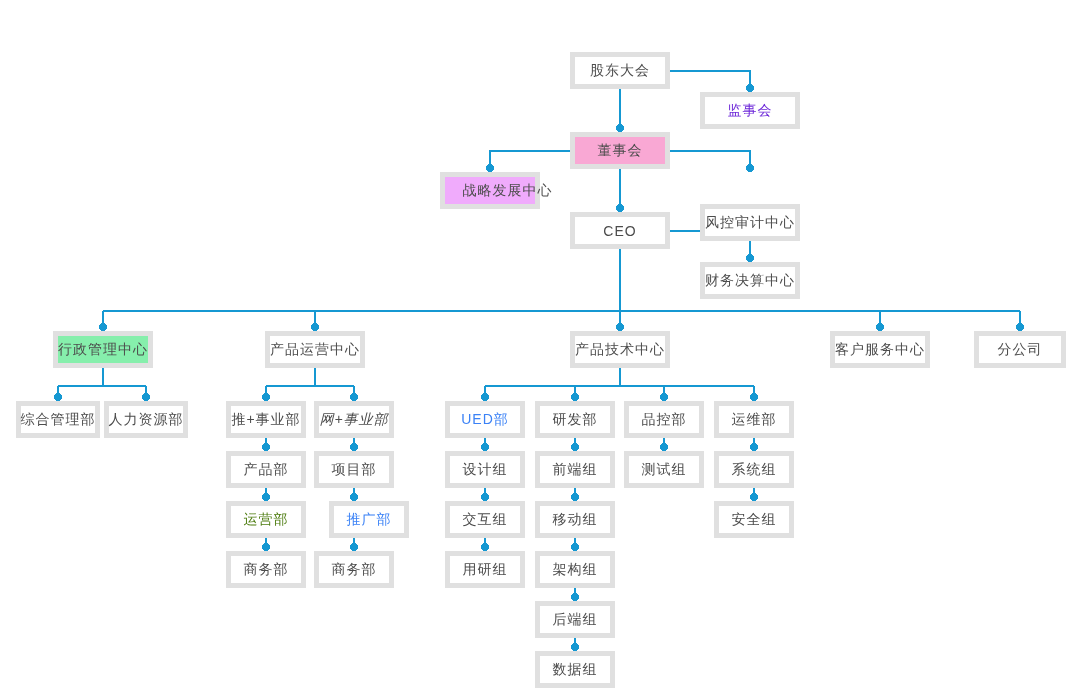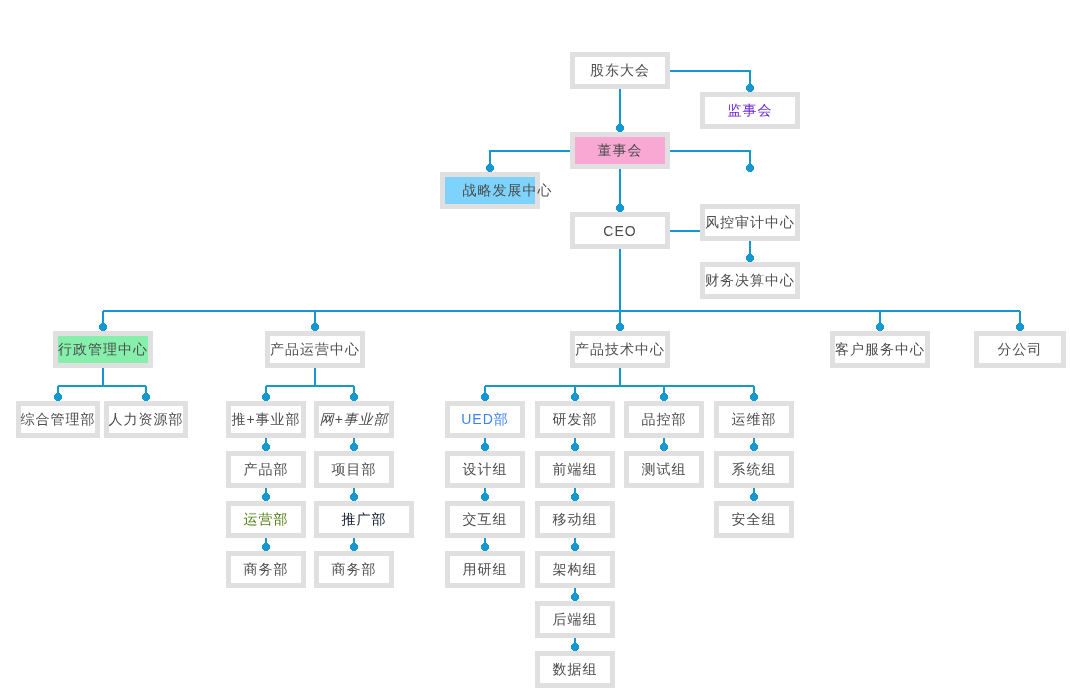--- a/index.html
+++ b/index.html
@@ -108,37 +108,37 @@
       <circle cx="575" cy="597" r="4" fill="#1598d2"></circle>
       <circle cx="575" cy="647" r="4" fill="#1598d2"></circle>
       <circle cx="664" cy="447" r="4" fill="#1598d2"></circle>
       <circle cx="754" cy="447" r="4" fill="#1598d2"></circle>
       <circle cx="754" cy="497" r="4" fill="#1598d2"></circle>
     </svg>
   <div id="nodes-layer">
       <div class="node" style="left: 570px; top: 52px; width: 100px; height: 37px; border-color: rgb(224, 224, 224); background: rgb(255, 255, 255); color: rgb(76, 76, 76);">股东大会</div>
       <div class="node" style="left: 700px; top: 92px; width: 100px; height: 37px; border-color: rgb(224, 224, 224); background: rgb(255, 255, 255); color: #6d28d9;">监事会</div>
       <div class="node" style="left: 570px; top: 132px; width: 100px; height: 37px; border-color: rgb(224, 224, 224); background: #f9a8d4; color: rgb(76, 76, 76);">董事会</div>
-      <div class="node" style="left: 440px; top: 172px; width: 100px; height: 37px; border-color: rgb(224, 224, 224); background: #7dd3fc; color: rgb(76, 76, 76); padding-left: 35px;">战略发展中心</div>
+      <div class="node" style="left: 440px; top: 172px; width: 100px; height: 37px; border-color: rgb(224, 224, 224); background: #f0abfc; color: rgb(76, 76, 76); padding-left: 35px;">战略发展中心</div>
       <div class="node" style="left: 700px; top: 172px; width: 100px; height: 37px; border-color: rgb(224, 224, 224); background: rgb(255, 255, 255); color: rgb(76, 76, 76); margin-top: 32px;">风控审计中心</div>
       <div class="node" style="left: 570px; top: 212px; width: 100px; height: 37px; border-color: rgb(224, 224, 224); background: rgb(255, 255, 255); color: rgb(76, 76, 76);">CEO</div>
       <div class="node" style="left: 700px; top: 262px; width: 100px; height: 37px; border-color: rgb(224, 224, 224); background: rgb(255, 255, 255); color: rgb(76, 76, 76);">财务决算中心</div>
       <div class="node" style="left: 53px; top: 331px; width: 100px; height: 37px; border-color: rgb(224, 224, 224); background: #86efac; color: rgb(76, 76, 76);">行政管理中心</div>
       <div class="node" style="left: 265px; top: 331px; width: 100px; height: 37px; border-color: rgb(224, 224, 224); background: rgb(255, 255, 255); color: rgb(76, 76, 76);">产品运营中心</div>
       <div class="node" style="left: 570px; top: 331px; width: 100px; height: 37px; border-color: rgb(224, 224, 224); background: rgb(255, 255, 255); color: rgb(76, 76, 76);">产品技术中心</div>
       <div class="node" style="left: 830px; top: 331px; width: 100px; height: 37px; border-color: rgb(224, 224, 224); background: rgb(255, 255, 255); color: rgb(76, 76, 76);">客户服务中心</div>
       <div class="node" style="left: 974px; top: 331px; width: 92px; height: 37px; border-color: rgb(224, 224, 224); background: rgb(255, 255, 255); color: rgb(76, 76, 76);">分公司</div>
       <div class="node" style="left: 16px; top: 401px; width: 84px; height: 37px; border-color: rgb(224, 224, 224); background: rgb(255, 255, 255); color: rgb(76, 76, 76);">综合管理部</div>
       <div class="node" style="left: 104px; top: 401px; width: 84px; height: 37px; border-color: rgb(224, 224, 224); background: rgb(255, 255, 255); color: rgb(76, 76, 76);">人力资源部</div>
       <div class="node" style="left: 226px; top: 401px; width: 80px; height: 37px; border-color: rgb(224, 224, 224); background: rgb(255, 255, 255); color: rgb(76, 76, 76);">推+事业部</div>
       <div class="node" style="left: 314px; top: 401px; width: 80px; height: 37px; border-color: rgb(224, 224, 224); background: rgb(255, 255, 255); color: rgb(76, 76, 76); font-style: italic;">网+事业部</div>
       <div class="node" style="left: 226px; top: 451px; width: 80px; height: 37px; border-color: rgb(224, 224, 224); background: rgb(255, 255, 255); color: rgb(76, 76, 76);">产品部</div>
       <div class="node" style="left: 314px; top: 451px; width: 80px; height: 37px; border-color: rgb(224, 224, 224); background: rgb(255, 255, 255); color: rgb(76, 76, 76);">项目部</div>
       <div class="node" style="left: 226px; top: 501px; width: 80px; height: 37px; border-color: rgb(224, 224, 224); background: rgb(255, 255, 255); color: #4d7c0f;">运营部</div>
-      <div class="node" style="left: 314px; top: 501px; width: 100px; height: 37px; border-color: rgb(224, 224, 224); background: rgb(255, 255, 255); color: #0f172a;">推广部</div>
+      <div class="node" style="left: 329px; top: 501px; width: 80px; height: 37px; border-color: rgb(224, 224, 224); background: rgb(255, 255, 255); color: #3b82f6;">推广部</div>
       <div class="node" style="left: 226px; top: 551px; width: 80px; height: 37px; border-color: rgb(224, 224, 224); background: rgb(255, 255, 255); color: rgb(76, 76, 76);">商务部</div>
       <div class="node" style="left: 314px; top: 551px; width: 80px; height: 37px; border-color: rgb(224, 224, 224); background: rgb(255, 255, 255); color: rgb(76, 76, 76);">商务部</div>
       <div class="node" style="left: 445px; top: 401px; width: 80px; height: 37px; border-color: rgb(224, 224, 224); background: rgb(255, 255, 255); color: #3b82f6;">UED部</div>
       <div class="node" style="left: 535px; top: 401px; width: 80px; height: 37px; border-color: rgb(224, 224, 224); background: rgb(255, 255, 255); color: rgb(76, 76, 76);">研发部</div>
       <div class="node" style="left: 624px; top: 401px; width: 80px; height: 37px; border-color: rgb(224, 224, 224); background: rgb(255, 255, 255); color: rgb(76, 76, 76);">品控部</div>
       <div class="node" style="left: 714px; top: 401px; width: 80px; height: 37px; border-color: rgb(224, 224, 224); background: rgb(255, 255, 255); color: rgb(76, 76, 76);">运维部</div>
       <div class="node" style="left: 445px; top: 451px; width: 80px; height: 37px; border-color: rgb(224, 224, 224); background: rgb(255, 255, 255); color: rgb(76, 76, 76);">设计组</div>
       <div class="node" style="left: 535px; top: 451px; width: 80px; height: 37px; border-color: rgb(224, 224, 224); background: rgb(255, 255, 255); color: rgb(76, 76, 76);">前端组</div>
       <div class="node" style="left: 624px; top: 451px; width: 80px; height: 37px; border-color: rgb(224, 224, 224); background: rgb(255, 255, 255); color: rgb(76, 76, 76);">测试组</div>
       <div class="node" style="left: 714px; top: 451px; width: 80px; height: 37px; border-color: rgb(224, 224, 224); background: rgb(255, 255, 255); color: rgb(76, 76, 76);">系统组</div>

